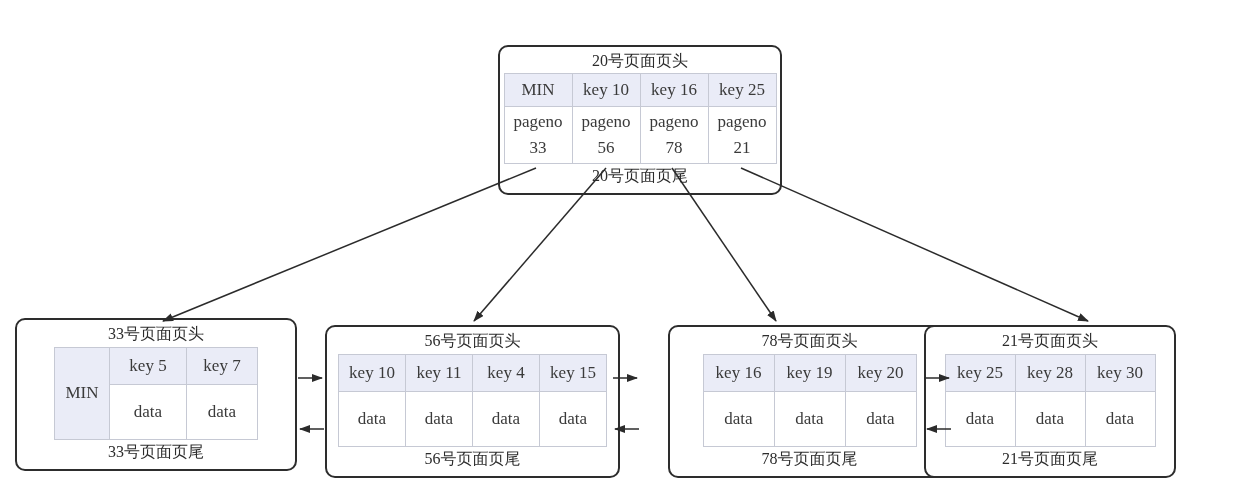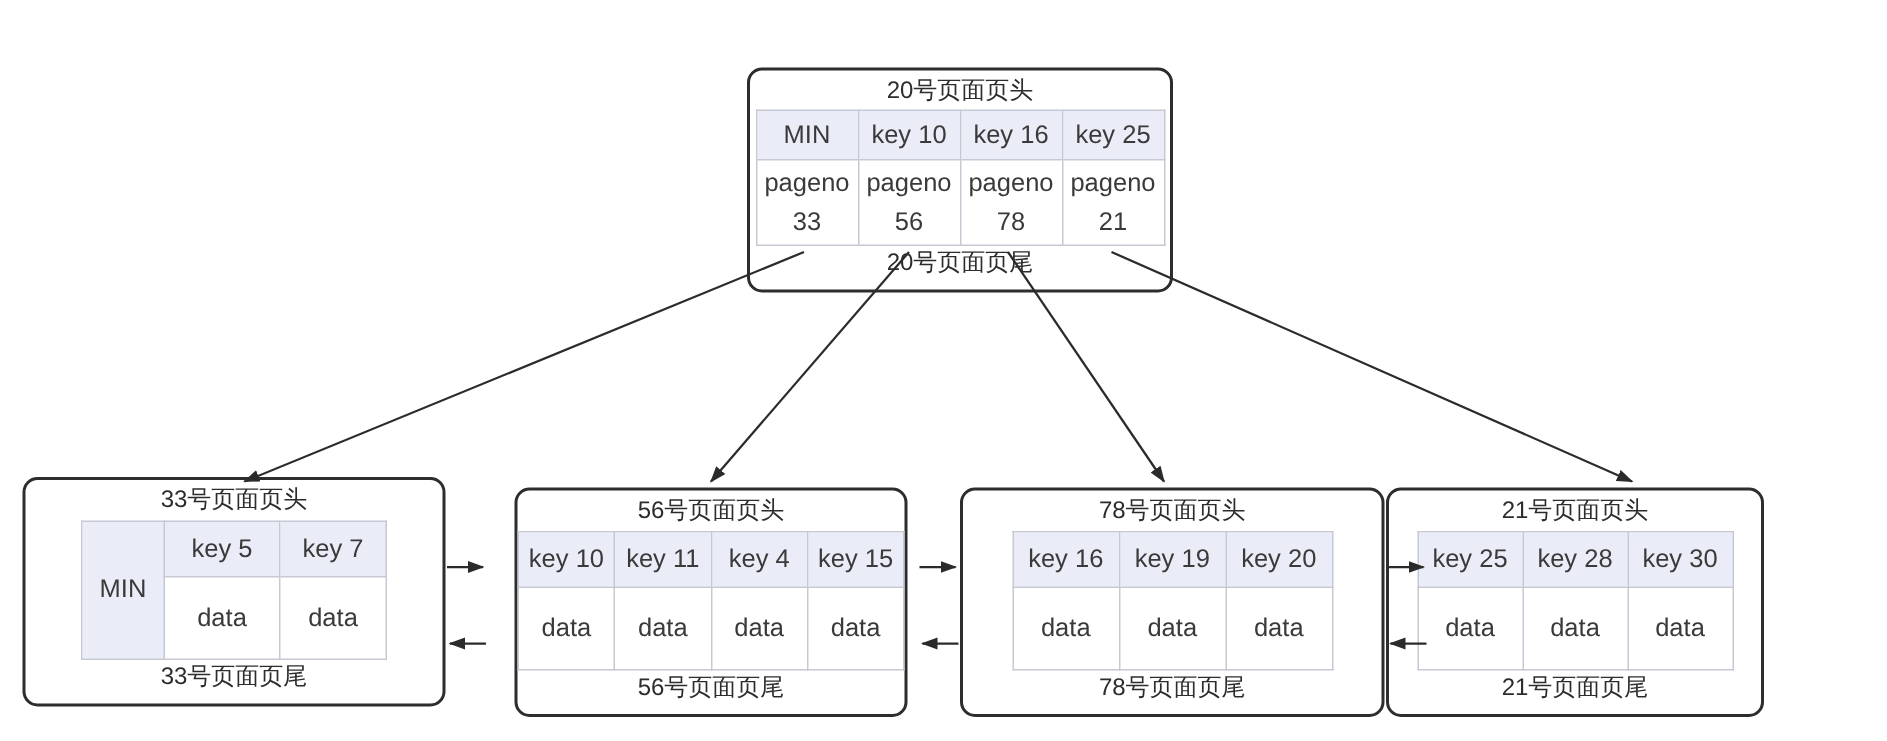--- a/index.html
+++ b/index.html
@@ -15,20 +15,21 @@
   .node {
     position:absolute;
     box-sizing:border-box;
     background:#ffffff;
     border:2px solid var(--node-border,#2d2d2d);
     border-radius:10px;
     display:flex; flex-direction:column;
     align-items:center; justify-content:space-between;
     padding:4px 0 7px;
     z-index:1;
+    font-family:Liberation Serif, serif;
   }
   .node-title, .node-footer {
     font-size:16px; color:#2c2c2c;
     text-align:center; line-height:1.25;
     white-space:nowrap;
   }
 
   table.grid { border-collapse:collapse; table-layout:fixed; }
   .grid td {
     border:1px solid var(--cell-border,#c6c9d4);
@@ -113,42 +114,42 @@
       </tr>
       <tr>
         <td class="dt">data</td>
         <td class="dt">data</td>
       </tr>
     </tbody>
       </table>
     <div class="node-footer">33号页面页尾</div>
   </div>
 
-  <div class="node" style="left:343px; top:325px; width:262px; height:153px">
+  <div class="node" style="left:325px; top:325px; width:295px; height:153px">
     <div class="node-title">56号页面页头</div>
     <table class="grid leaf-grid">
       <tbody>
           <tr>
         <td class="hd" style="width:66px">key 10</td>
         <td class="hd" style="width:66px">key 11</td>
         <td class="hd" style="width:66px">key 4</td>
         <td class="hd" style="width:66px">key 15</td>
       </tr>
       <tr>
         <td class="dt">data</td>
         <td class="dt">data</td>
         <td class="dt">data</td>
         <td class="dt">data</td>
       </tr>
     </tbody>
       </table>
     <div class="node-footer">56号页面页尾</div>
   </div>
 
-  <div class="node" style="left:640px; top:325px; width:283px; height:153px">
+  <div class="node" style="left:668px; top:325px; width:283px; height:153px">
     <div class="node-title">78号页面页头</div>
     <table class="grid leaf-grid">
       <tbody>
           <tr>
         <td class="hd" style="width:70px">key 16</td>
         <td class="hd" style="width:70px">key 19</td>
         <td class="hd" style="width:70px">key 20</td>
       </tr>
       <tr>
         <td class="dt">data</td>

